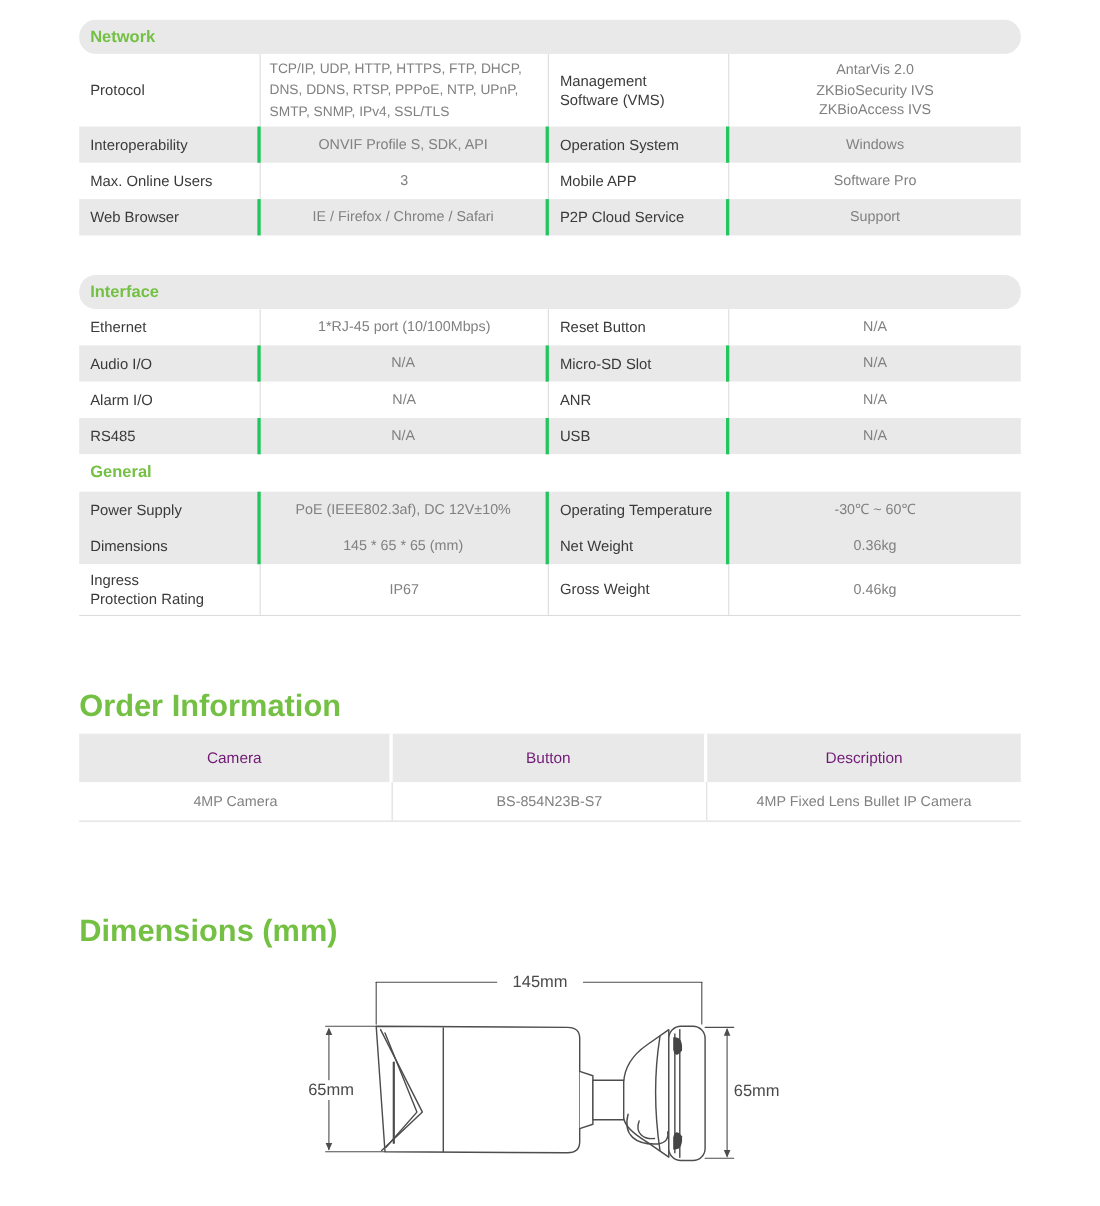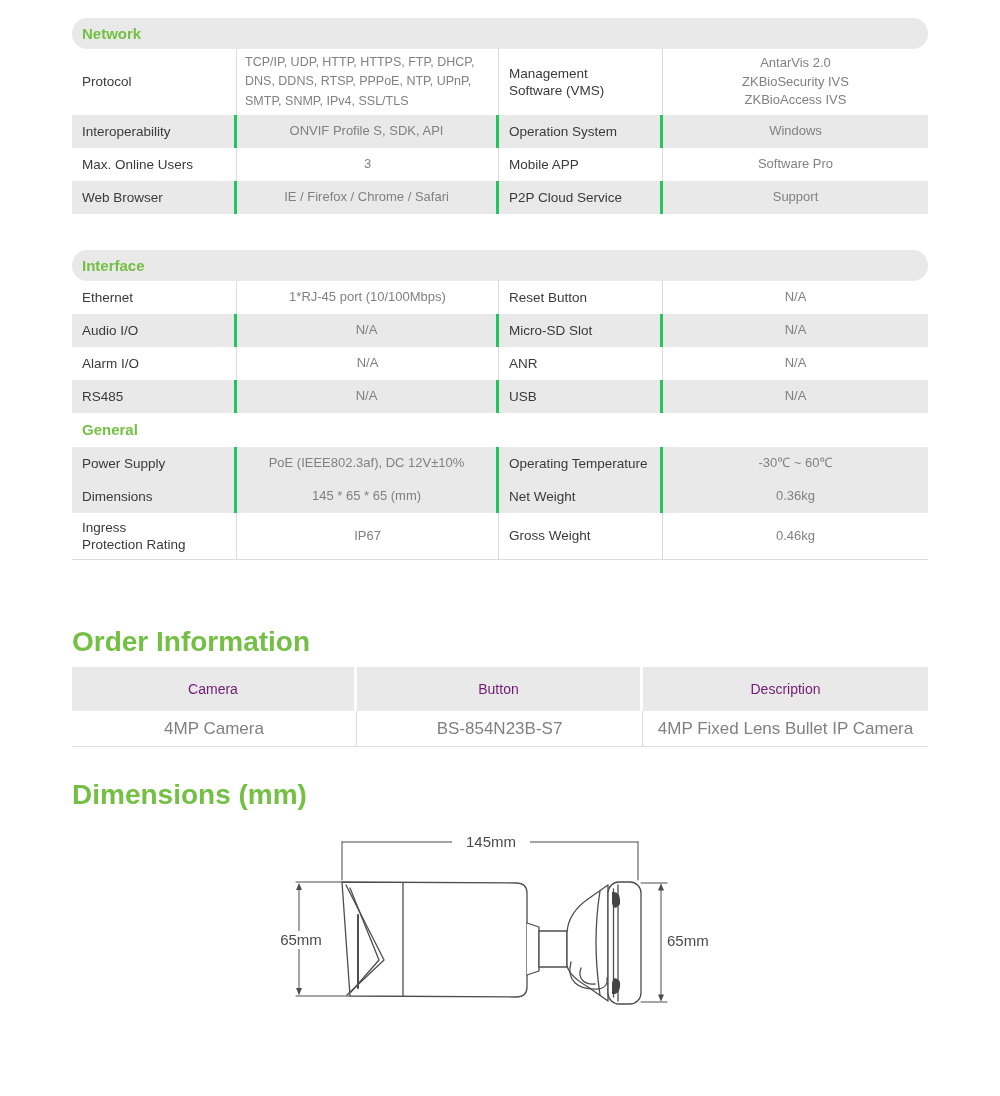--- a/index.html
+++ b/index.html
@@ -33,25 +33,25 @@
 
   
   .order-title{margin-top:70px;}
   .order-table{margin-top:13px;}
   .order-head{display:grid;grid-template-columns:285px 286px 285px;background:#e9e9e9;}
   .order-head>div{border-right:3px solid #fff;height:44px;display:flex;align-items:center;
         justify-content:center;color:#701a75;font-size:14px;box-sizing:border-box;}
   .order-head>div:last-child{border-right:none;}
   .order-row{display:grid;grid-template-columns:285px 286px 285px;border-bottom:1px solid #dcdcdc;}
   .order-row>div{border-right:1px solid #dcdcdc;min-height:35px;display:flex;align-items:center;
-        justify-content:center;color:#818181;font-size:17px;box-sizing:border-box;text-align:center;}
+        justify-content:center;color:#818181;font-size:13px;box-sizing:border-box;text-align:center;}
   .order-row>div:last-child{border-right:none;}
 
   
-  .dims-title{margin-top:36px;}
+  .dims-title{margin-top:87px;}
   .drawing{position:relative;height:222px;margin-top:12px;}
   .drawing svg{position:absolute;left:198px;top:0;}
   .dim-label{position:absolute;color:#4a4a4a;font-size:15px;text-align:center;
         background:#fff;line-height:18px;padding:0 2px;}
   .lbl-145{left:380px;top:14px;width:74px;}
   .lbl-65l{left:198px;top:112px;width:58px;}
   .lbl-65r{left:593px;top:113px;width:54px;background:transparent;text-align:left;}
 </style>
 </head>
 <body>

